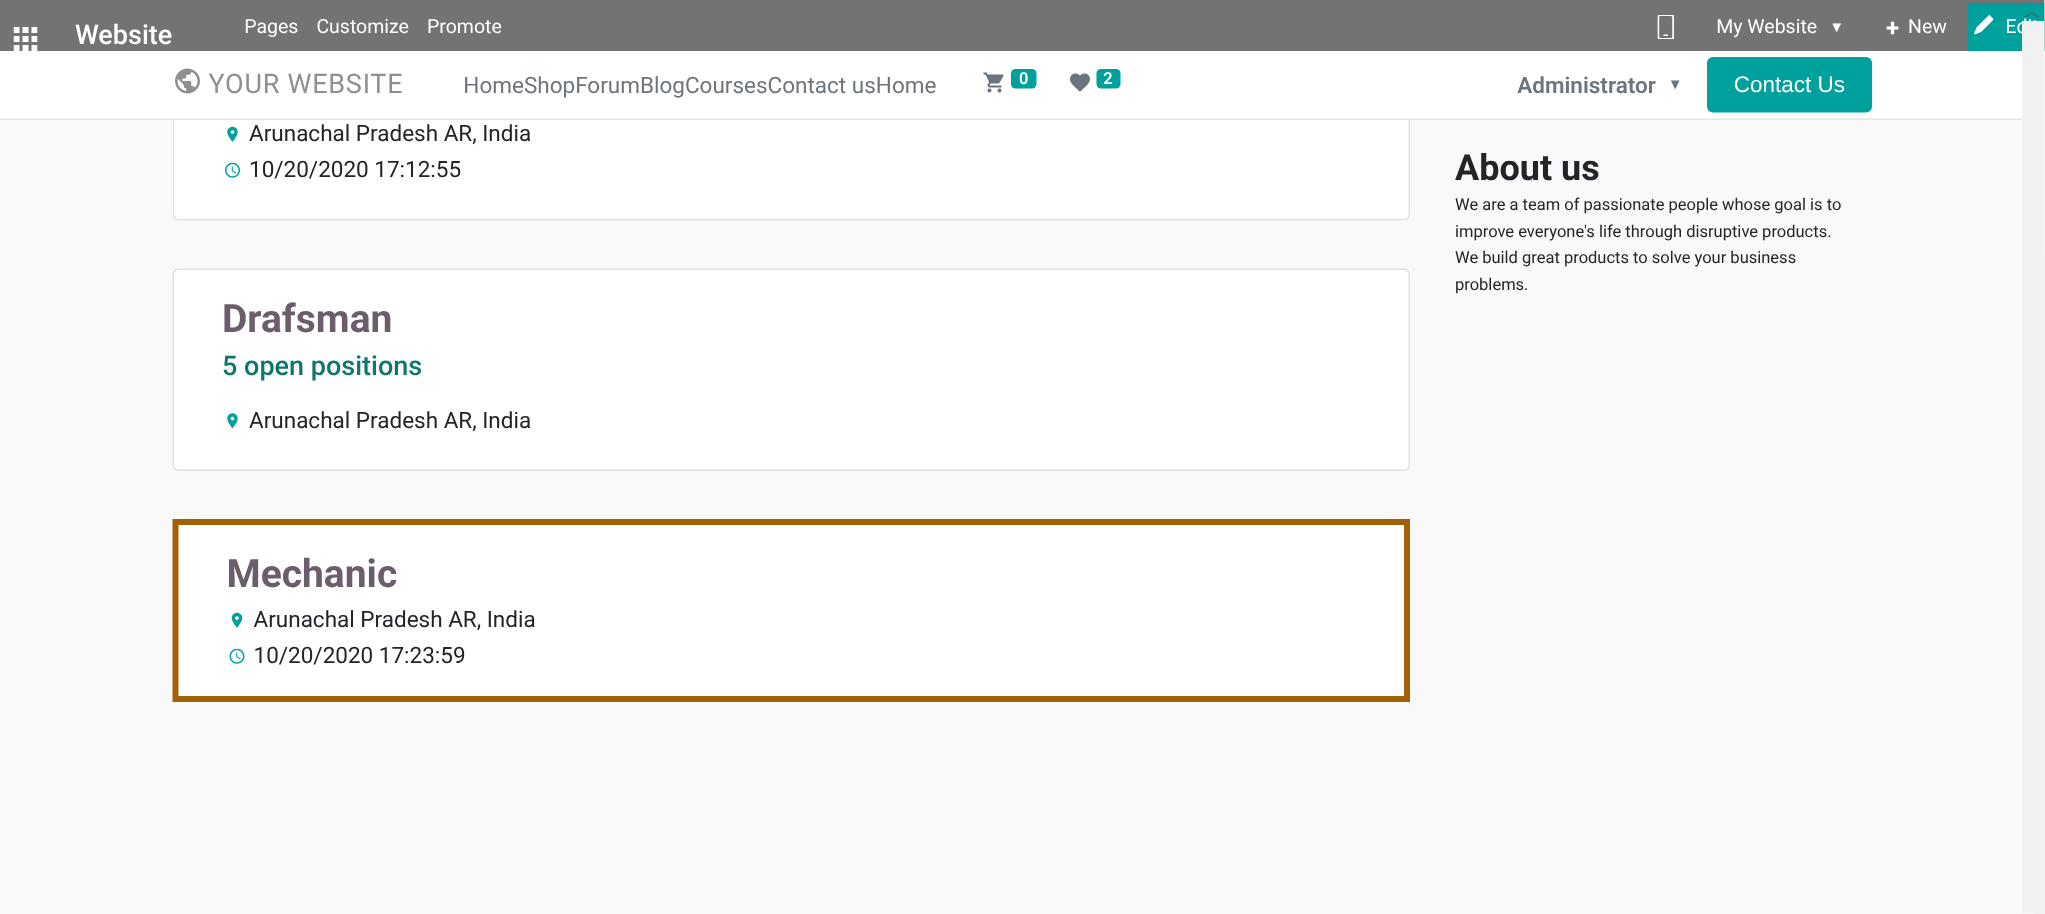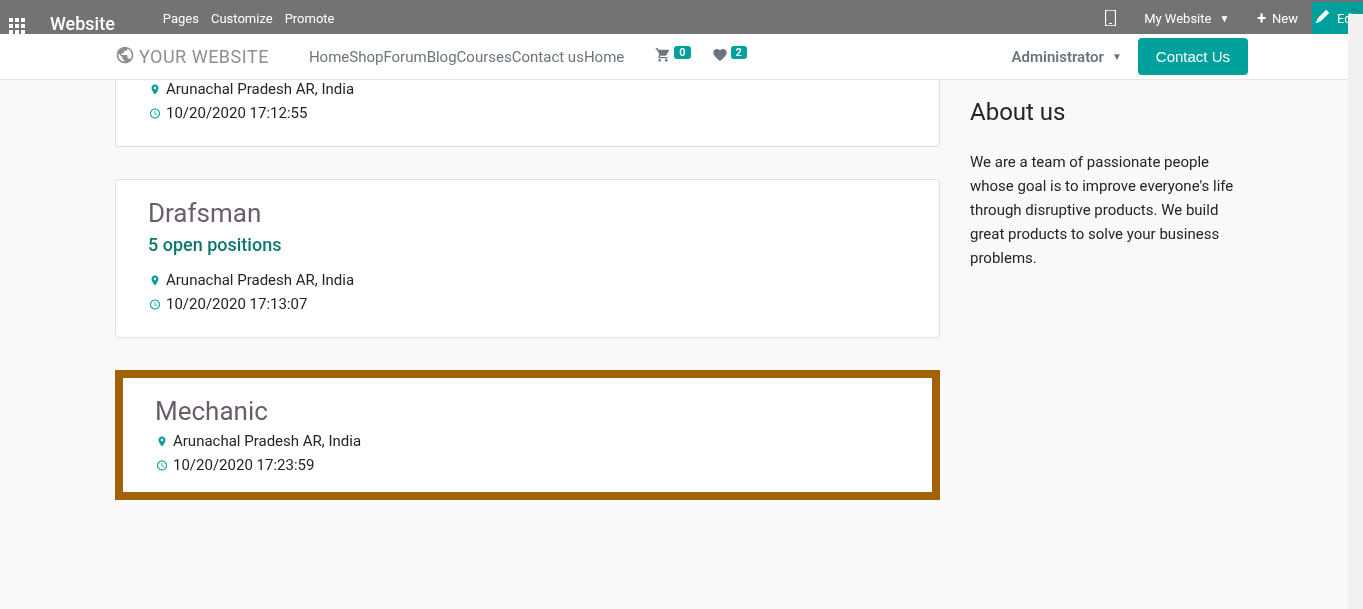--- a/index.html
+++ b/index.html
@@ -30,29 +30,29 @@
     .nav-right { margin-left: auto; display: flex; align-items: center; gap: 16px; }
     .admin-dropdown { color: #6c757d; font-weight: 600; font-size: 15px; cursor: pointer; display: flex; align-items: center; gap: 6px; }
     .contact-btn { background: #00a09d; color: #fff; border: none; padding: 10px 18px; border-radius: 4px; font-size: 15px; cursor: pointer; }
     
     .content { display: flex; padding: 0 115px; gap: 30px; }
     .main-col { flex: 1; max-width: 825px; }
     .sidebar { width: 265px; padding-top: 18px; }
     
     .job-card { background: #fff; border: 1px solid #e0e0e0; border-radius: 4px; padding: 18px 32px; margin-bottom: 32px; }
     .job-card.partial-top { border-top: none; border-radius: 0 0 4px 4px; padding-top: 0; }
-    .job-card.highlighted { border: 8px solid #a16207; border-radius: 0; margin-bottom: 0; padding-bottom: 12px; margin-top: 14px; }
-    .job-title { font-size: 26px; color: #6b5d6b; font-weight: 400; margin-bottom: 6px; }
+    .job-card.highlighted { border: 4px solid #a16207; border-radius: 0; margin-bottom: 0; padding-bottom: 12px; margin-top: 14px; }
+    .job-title { font-size: 26px; color: #6b5d6b; font-weight: 700; margin-bottom: 6px; }
     .job-positions { font-size: 18px; color: #0f766e; font-weight: 500; margin-bottom: 16px; }
     .job-meta { display: flex; align-items: center; gap: 4px; font-size: 15px; color: #212529; margin-bottom: 6px; }
     .meta-icon { color: #00a09d; width: 14px; display: flex; justify-content: center; }
     .meta-icon svg { width: 12px; height: 15px; fill: #00a09d; }
     
-    .about-title { font-size: 24px; font-weight: 400; color: #212529; margin-bottom: 24px; }
-    .about-text { font-size: 15px; color: #212529; line-height: 1.6; }
+    .about-title { font-size: 24px; font-weight: 700; color: #212529; margin-bottom: 2px; }
+    .about-text { font-size: 11px; color: #212529; line-height: 1.6; }
     
     .scroll-indicator { position: absolute; right: 2px; top: 0; font-size: 12px; color: #555; }
     .scrollbar-track { position: absolute; right: 0; top: 14px; bottom: 0; width: 15px; background: #f1f1f1; }
   </style>
 </head>
 <body>
 
 <div class="top-bar">
   <div class="apps-icon">
     <svg viewBox="0 0 16 16">
@@ -168,28 +168,20 @@
         <div class="job-title">Drafsman</div>
         <div class="job-positions">5 open positions</div>
         <div class="job-meta">
           <span class="meta-icon">
             <svg viewBox="0 0 24 24">
               <path d="M12 2C8.13 2 5 5.13 5 9c0 5.25 7 13 7 13s7-7.75 7-13c0-3.87-3.13-7-7-7zm0 9.5c-1.38 0-2.5-1.12-2.5-2.5s1.12-2.5 2.5-2.5 2.5 1.12 2.5 2.5-1.12 2.5-2.5 2.5z"></path>
             </svg>
           </span>
           <span>Arunachal Pradesh AR, India</span>
         </div>
-        <div class="job-meta">
-          <span class="meta-icon">
-            <svg viewBox="0 0 24 24">
-              <path d="M12 2C6.5 2 2 6.5 2 12s4.5 10 10 10 10-4.5 10-10S17.5 2 12 2zm0 18c-4.41 0-8-3.59-8-8s3.59-8 8-8 8 3.59 8 8-3.59 8-8 8zm.5-13H11v6l5.2 3.2.8-1.3-4.5-2.7V7z"></path>
-            </svg>
-          </span>
-          <span>10/20/2020 17:13:07</span>
-        </div>
       </div>
       <div class="job-card highlighted">
         <div class="job-title">Mechanic</div>
         <div class="job-meta">
           <span class="meta-icon">
             <svg viewBox="0 0 24 24">
               <path d="M12 2C8.13 2 5 5.13 5 9c0 5.25 7 13 7 13s7-7.75 7-13c0-3.87-3.13-7-7-7zm0 9.5c-1.38 0-2.5-1.12-2.5-2.5s1.12-2.5 2.5-2.5 2.5 1.12 2.5 2.5-1.12 2.5-2.5 2.5z"></path>
             </svg>
           </span>
           <span>Arunachal Pradesh AR, India</span>

